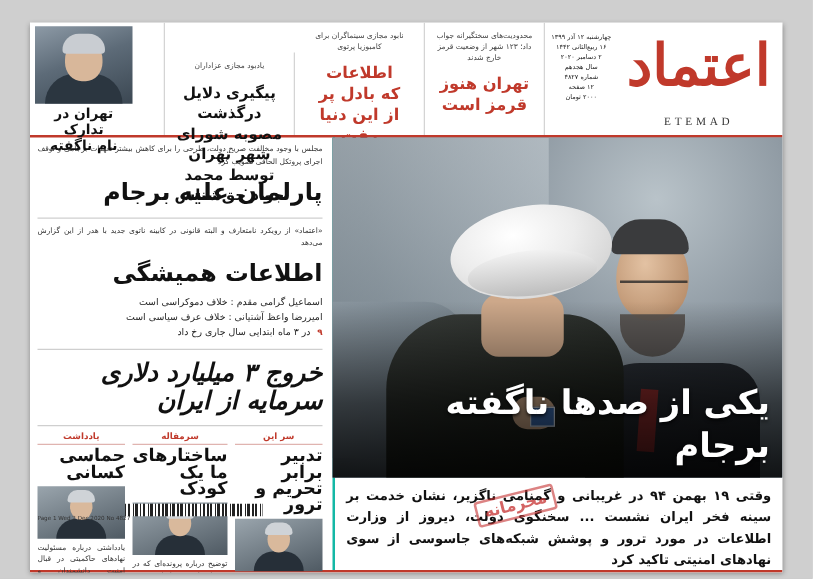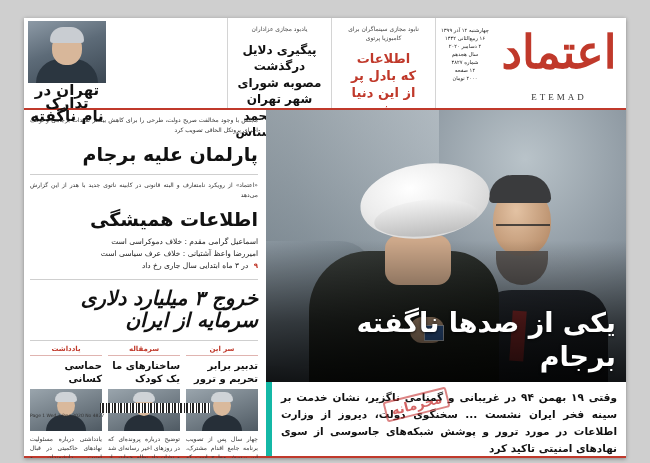--- a/index.html
+++ b/index.html
@@ -66,21 +66,21 @@
     direction: rtl;
   }
   .mast-dateblock div { white-space: nowrap; }
   .mast-col {
     border-right: 1px solid #d4d4d4;
     padding: 6px 6px 4px 6px;
     direction: rtl;
   }
   .mast-col.c1 { width: 96px; }
   .mast-col.c2 { width: 104px; }
-  .mast-col.c3 { width: 104px; }
+  .mast-col.c3 { width: 104px; margin-top: 24px; }
   .mast-col.c4 { flex: 1; position: relative; padding: 4px; }
   .kicker {
     font-size: 6px;
     color: #444;
     line-height: 9px;
     text-align: center;
     direction: rtl;
   }
   .mast-head-red {
     font-size: 13px;
@@ -128,21 +128,21 @@
     left: 50%; bottom: 0;
     transform: translateX(-50%);
     width: 62px; height: 24px;
     border-radius: 26px 26px 0 0;
     background: #2b3640;
   }
   .mast-portrait-cap {
     position: absolute;
     left: 4px; top: 66px;
     width: 78px;
-    font-size: 15px;
+    font-size: 11px;
     font-weight: bold;
     color: #111;
     text-align: center;
     line-height: 13px;
     direction: rtl;
   }
   .barcode {
     position: absolute;
     right: 6px; bottom: 3px;
     width: 120px; height: 11px;
@@ -151,21 +151,21 @@
 
   
   .body-wrap {
     display: flex;
     direction: rtl;
     height: 346px;
   }
   .left-col {
     width: 360px;
     position: relative;
-    border-left: 6px solid #14b8a6;
+    border-left: 2px solid #14b8a6;
   }
   .right-col {
     flex: 1;
     padding: 5px 8px 0 6px;
     direction: rtl;
   }
 
   
   .photo {
     position: relative;
@@ -372,21 +372,21 @@
     font-size: 7px;
     font-weight: bold;
     color: #c0392b;
     text-align: center;
     border-bottom: 1px solid #e0b4b0;
     padding-bottom: 2px;
     margin-bottom: 3px;
     direction: rtl;
   }
   .rc-sub {
-    font-size: 10px;
+    font-size: 14px;
     font-weight: bold;
     color: #111;
     line-height: 13px;
     text-align: right;
     direction: rtl;
   }
   .mini-portrait {
     width: 100%; height: 42px;
     margin: 4px 0 3px 0;
     background: linear-gradient(160deg,#9aa5ad,#4f5a63);
@@ -431,20 +431,24 @@
       <div class="mast-dateblock">
         <div>چهارشنبه ۱۲ آذر ۱۳۹۹</div>
         <div>۱۶ ربیع‌الثانی ۱۴۴۲</div>
         <div>۲ دسامبر ۲۰۲۰</div>
         <div>سال هجدهم</div>
         <div>شماره ۴۸۲۷</div>
         <div>۱۲ صفحه</div>
         <div>۲۰۰۰ تومان</div>
       </div>
 
+      <div class="mast-col c1">
+        <div class="kicker">محدودیت‌های سختگیرانه جواب داد؛ ۱۲۳ شهر از وضعیت قرمز خارج شدند</div>
+        <div class="mast-head-red">تهران هنوز قرمز است</div>
+      </div>
 
       <div class="mast-col c2">
         <div class="kicker">نابود مجازی سینماگران برای کامبوزیا پرتوی</div>
         <div class="mast-head-red">اطلاعات</div>
         <div class="mast-head-red" style="margin-top:0">که بادل پر</div>
         <div class="mast-head-red" style="margin-top:0">از این دنیا رفت</div>
       </div>
 
       <div class="mast-col c3">
         <div class="kicker">یادبود مجازی عزاداران</div>

